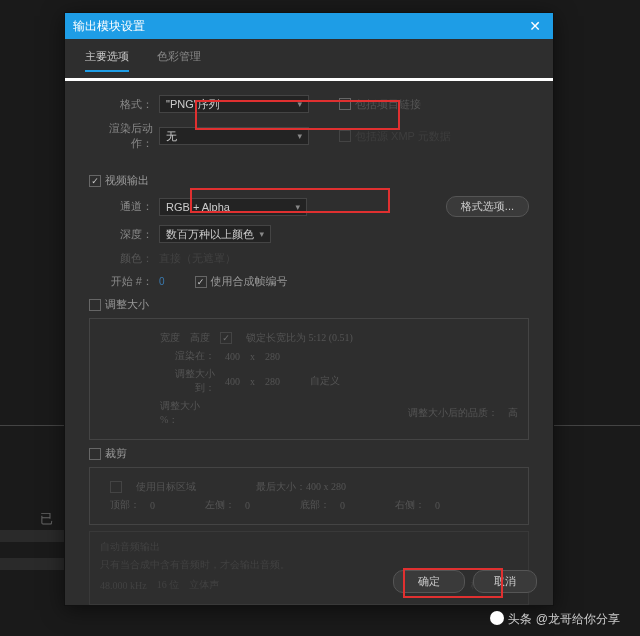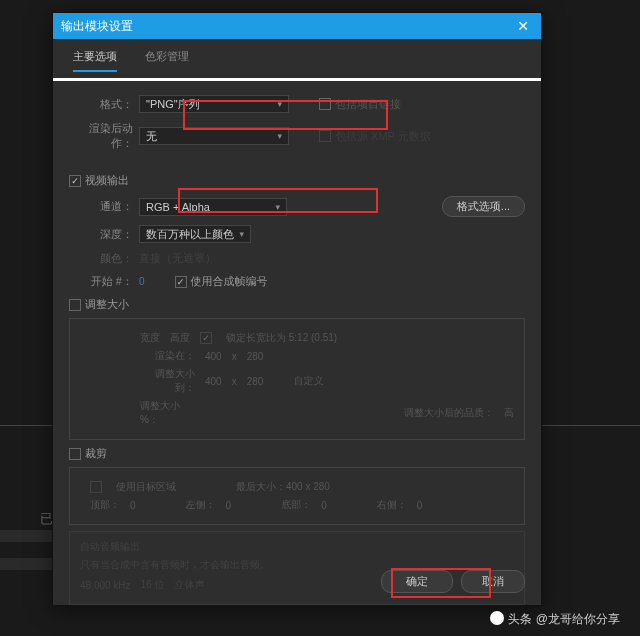--- a/index.html
+++ b/index.html
@@ -13,21 +13,21 @@
   overflow: hidden;
 }
 .bg-lines { position: absolute; left: 0; right: 0; }
 .bg-line-1 { top: 425px; height: 1px; background: #444; }
 .bg-text-2 { position: absolute; left: 40px; top: 510px; color: #666; font-size: 13px; }
 .bg-line-2 { top: 530px; height: 12px; background: #2a2a2a; left: 0; right: 560px; }
 .bg-line-3 { top: 558px; height: 12px; background: #2a2a2a; left: 0; right: 560px; }
 
 .dialog {
   position: absolute;
-  left: 52px; top: 12px;
+  left: 64px; top: 12px;
   width: 490px; height: 594px;
   background: #2e2e2e;
   border: 1px solid #111;
   box-shadow: 0 4px 20px rgba(0,0,0,0.5);
 }
 .titlebar {
   height: 26px;
   background: #1e9de6;
   display: flex;
   align-items: center;
@@ -40,21 +40,21 @@
 
 .tabs {
   display: flex;
   gap: 28px;
   padding: 10px 20px 6px;
   border-bottom: 3px solid #ffffff;
 }
 .tab { color: #888; padding-bottom: 6px; cursor: pointer; }
 .tab.active { color: #ccc; border-bottom: 2px solid #1e9de6; }
 
-.body { padding: 14px 16px; }
+.body { padding: 14px 24px; }
 
 .row { display: flex; align-items: center; margin-bottom: 8px; }
 .lbl { width: 70px; text-align: right; color: #888; padding-right: 6px; font-size: 11px; }
 .lbl-dim { color: #555; }
 .sel {
   background: #232323;
   border: 1px solid #444;
   color: #ccc;
   height: 18px;
   padding: 0 6px;
@@ -76,20 +76,21 @@
   font-size: 11px;
   cursor: pointer;
   display: inline-block;
 }
 .section-box {
   border: 1px solid #444;
   padding: 8px 10px;
   margin: 6px 0;
   font-size: 10px;
   color: #555;
+  font-family: Liberation Serif, serif;
 }
 .section-head { display: flex; align-items: center; color: #999; margin-bottom: 4px; }
 .small-row { display: flex; align-items: center; gap: 10px; margin: 4px 0; padding-left: 60px; }
 .small-lbl { color: #555; font-size: 10px; }
 .num { color: #3a7aaf; font-size: 10px; }
 
 .redbox { position: absolute; border: 2px solid #e03030; pointer-events: none; }
 .rb1 { left: 130px; top: 87px; width: 205px; height: 30px; }
 .rb2 { left: 125px; top: 175px; width: 200px; height: 25px; }
 .rb3 { left: 338px; top: 555px; width: 100px; height: 30px; }

